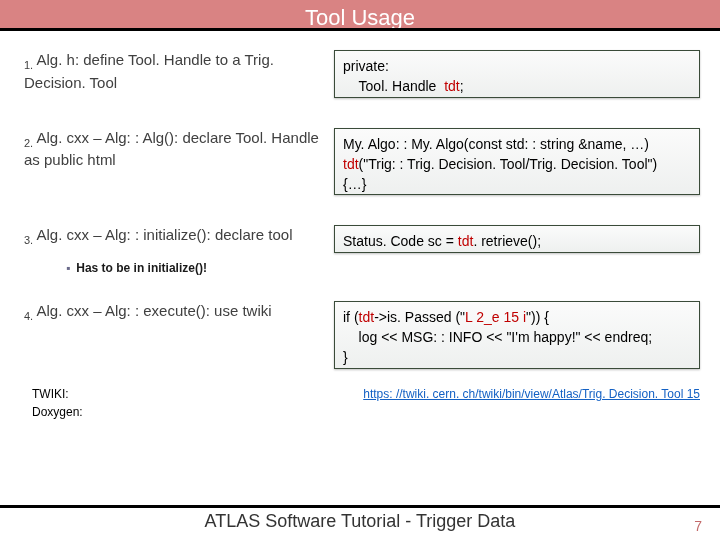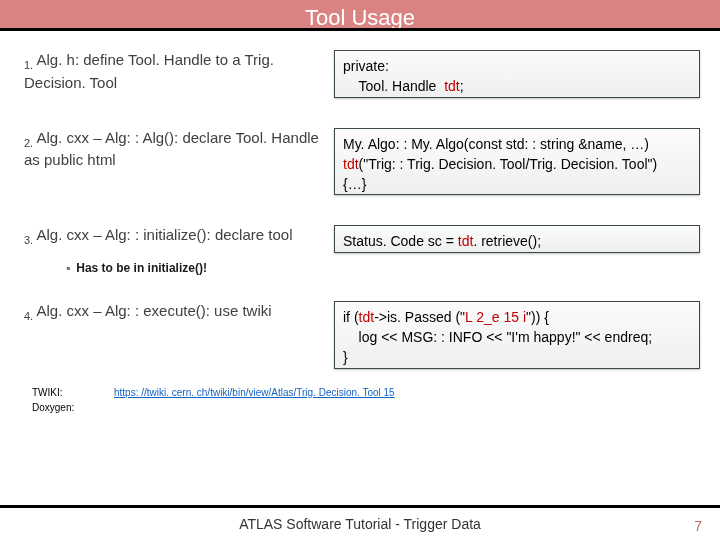--- a/index.html
+++ b/index.html
@@ -70,43 +70,44 @@
     color: #1a1a1a;
     margin: -18px 0 26px 42px;
   }
   .note-bullet {
     color: #6a6a8a;
     margin-right: 6px;
   }
   .links-row {
     display: flex;
     margin: 14px 0 0 8px;
-    font-size: 10px;
+    font-size: 12px;
     line-height: 1.55;
+    justify-content: space-between;
   }
   .links-lbl {
     width: 82px;
     color: #000;
   }
   .links-val a {
     color: #1461c4;
   }
   .footer-line {
     position: absolute;
     left: 0; right: 0;
     bottom: 32px;
     height: 3px;
     background: #000;
   }
   .footer-text {
     position: absolute;
     bottom: 8px;
     left: 0; right: 0;
     text-align: center;
-    font-size: 14px;
+    font-size: 18px;
     color: #333;
   }
   .page-num {
     position: absolute;
     bottom: 6px;
     right: 18px;
     font-size: 14px;
     color: #c36a6a;
   }
 </style>

